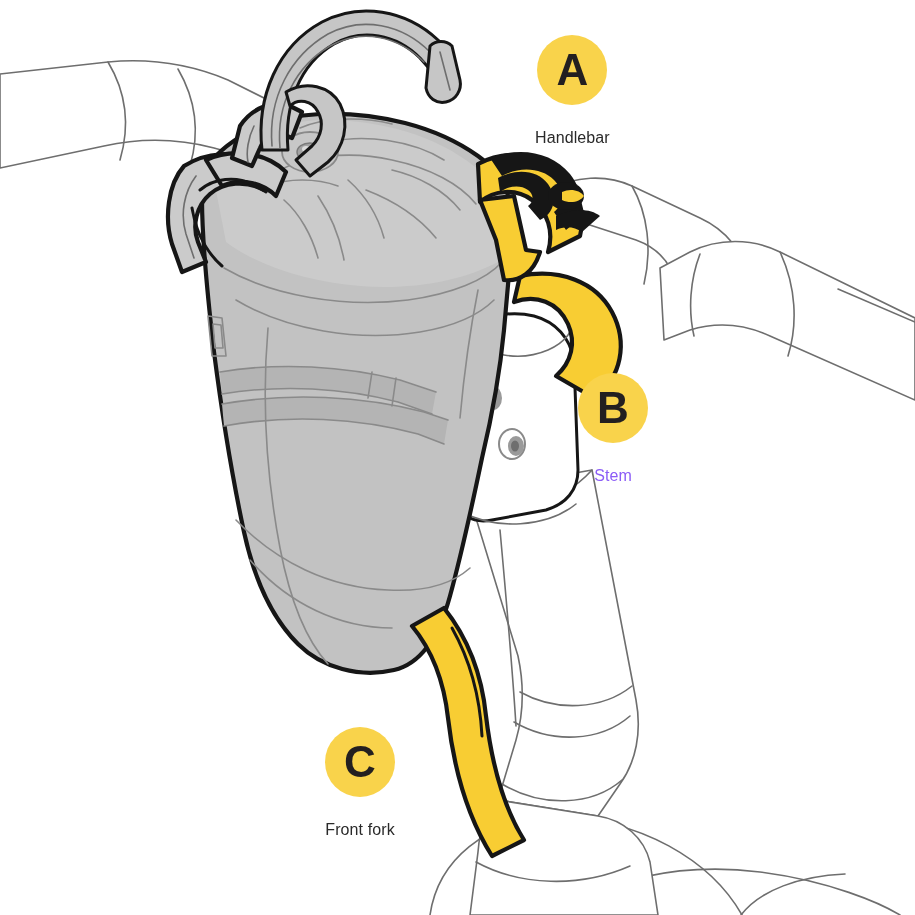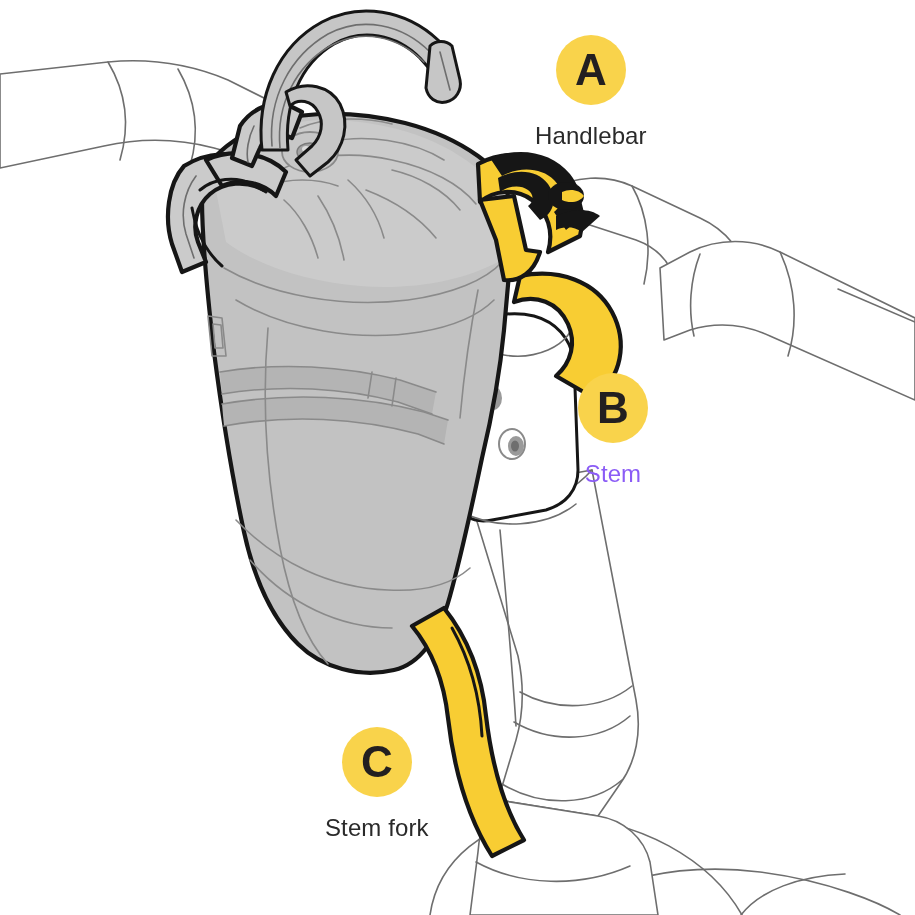--- a/index.html
+++ b/index.html
@@ -40,22 +40,22 @@
     border-radius: 50%;
     display: flex;
     align-items: center;
     justify-content: center;
     font-size: 44px;
     font-weight: bold;
     line-height: 1;
     letter-spacing: 0px;
   }
   .callout-label {
-    margin-top: 17px;
-    font-size: 24px;
+    margin-top: 24px;
+    font-size: 16px;
     font-weight: normal;
     white-space: nowrap;
     letter-spacing: 0.1px;
   }
   #callout-a { left: 535px; top: 35px; }
   #callout-b { left: 578px; top: 373px; }
   #callout-c { left: 325px; top: 727px; }
 </style>
 </head>
 <body>
@@ -314,16 +314,16 @@
     <div class="callout-badge" style="background:#F9D34B;color:#231F20;">
       <span>B</span>
     </div>
     <div class="callout-label" style="color:#8b5cf6;">Stem</div>
   </div>
 
   <div class="callout" id="callout-c">
     <div class="callout-badge" style="background:#F9D34B;color:#231F20;">
       <span>C</span>
     </div>
-    <div class="callout-label" style="color:#2A2A2A;">Stem fork</div>
+    <div class="callout-label" style="color:#2A2A2A;">Front fork</div>
   </div>
 
 </div>
 
 </body></html>

